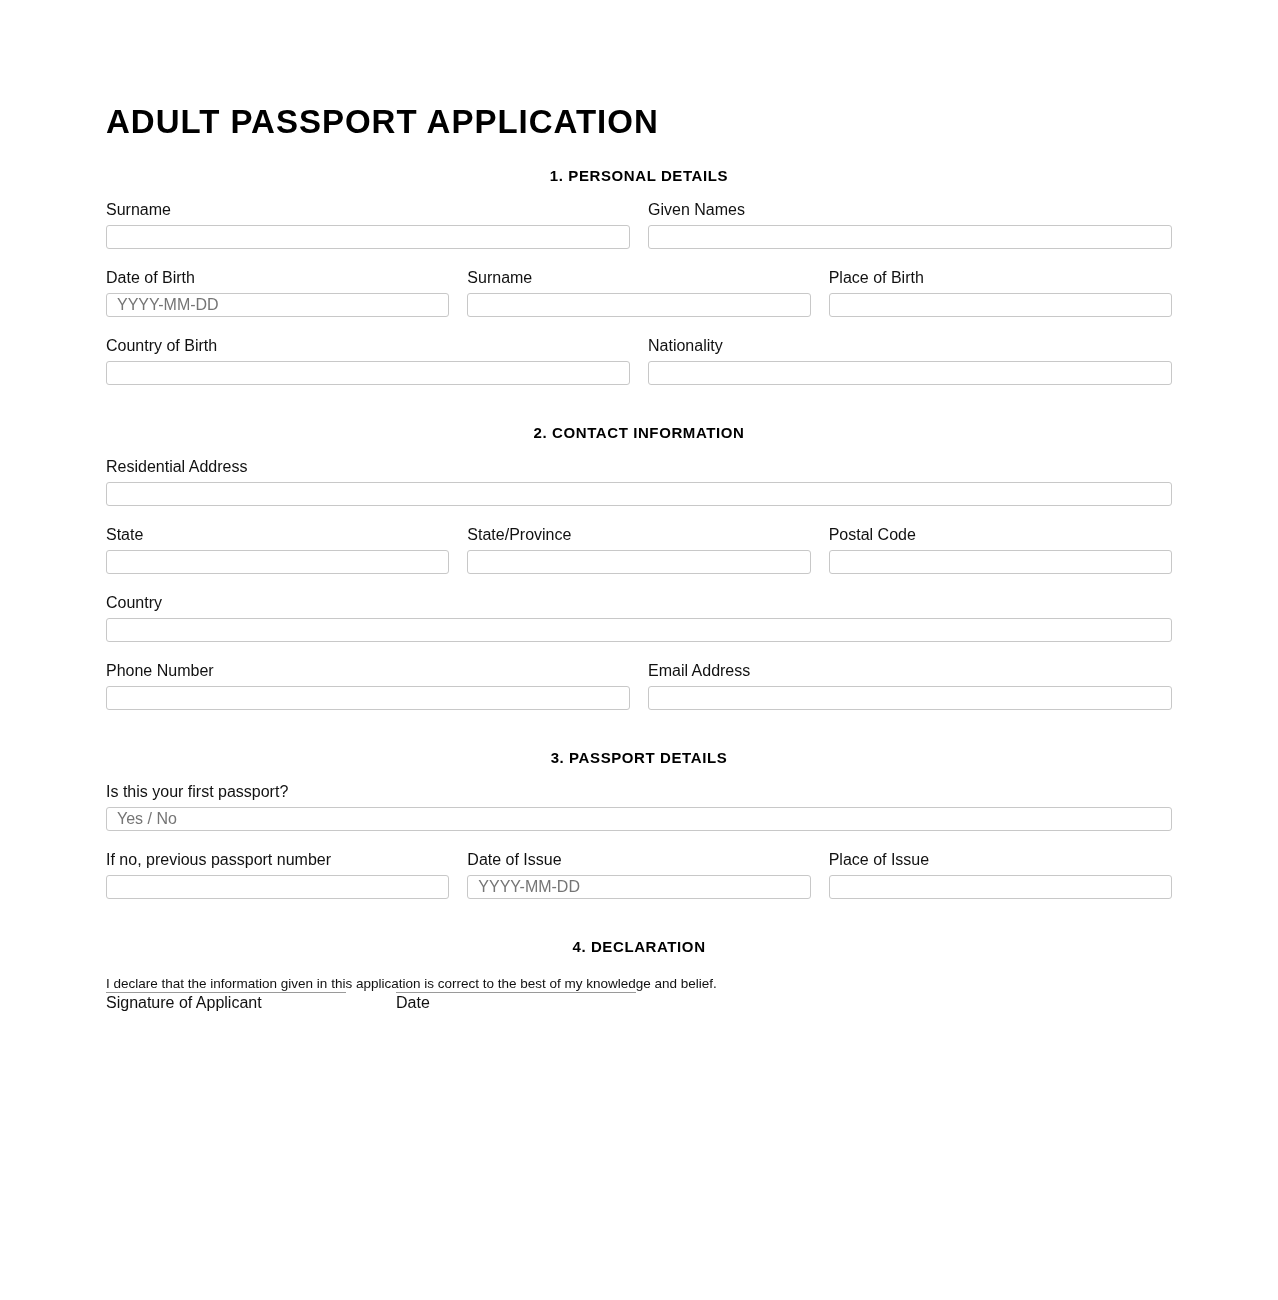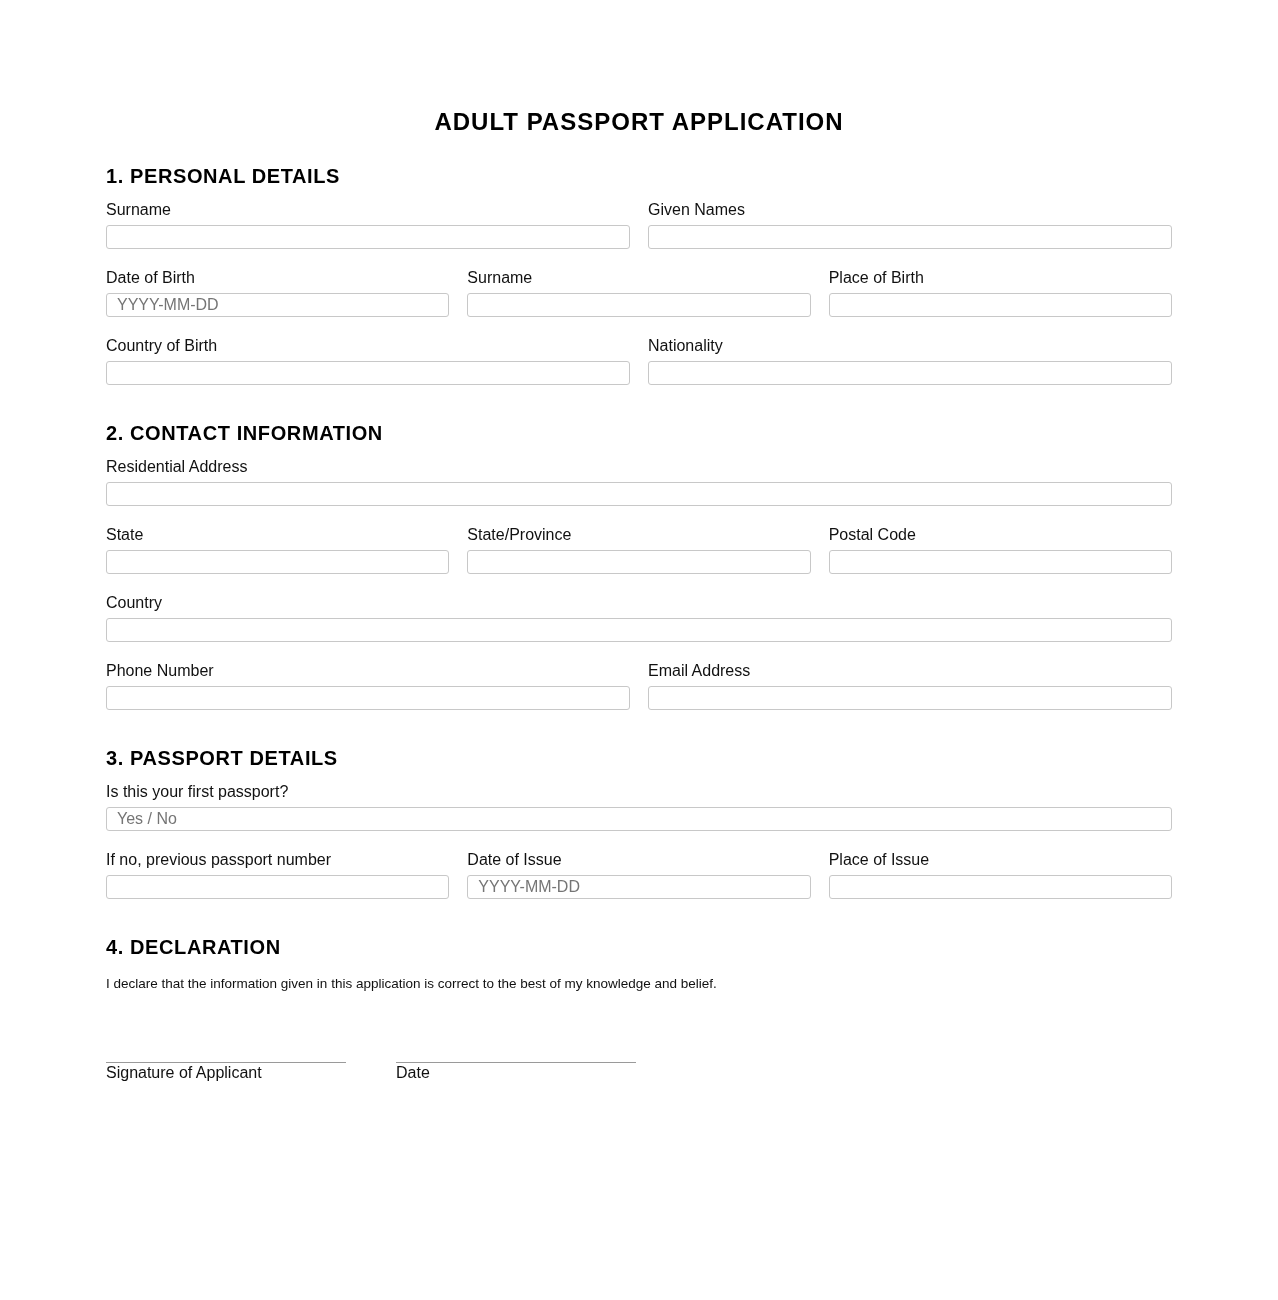--- a/index.html
+++ b/index.html
@@ -12,32 +12,32 @@
     position: relative;
     overflow: hidden;
   }
   .page {
     position: absolute;
     left: 106px;
     top: 102px;
     width: 1066px;
   }
   .title {
-    font-size: 24px;
+    font-size: 33px;
     font-weight: bold;
     letter-spacing: 1px;
     line-height: 40px;
     height: 40px;
-    text-align: center;
   }
   .section-heading {
-    font-size: 20px;
+    font-size: 15px;
     font-weight: bold;
     letter-spacing: 0.6px;
     line-height: 20px;
+    text-align: center;
   }
   .sec1 { margin-top: 24px; }
   .sec-next { margin-top: 38px; }
   .rows { margin-top: 15px; }
   .row {
     display: flex;
     gap: 18px;
   }
   .row + .row { margin-top: 20px; }
   .field { flex: 1 1 0; min-width: 0; }
@@ -63,21 +63,20 @@
     outline: none;
   }
   .field .input::placeholder { color: #757575; }
   .declaration-text {
     margin-top: 19px;
     font-size: 13.5px;
     line-height: 16px;
     color: #111;
   }
   .signatures {
-    margin-top: 70px;
     display: flex;
     gap: 50px;
   }
   .sig-block { width: 240px; }
   .sig-line {
     height: 1px;
     background: #9a9a9a;
     width: 240px;
   }
   .sig-label {

